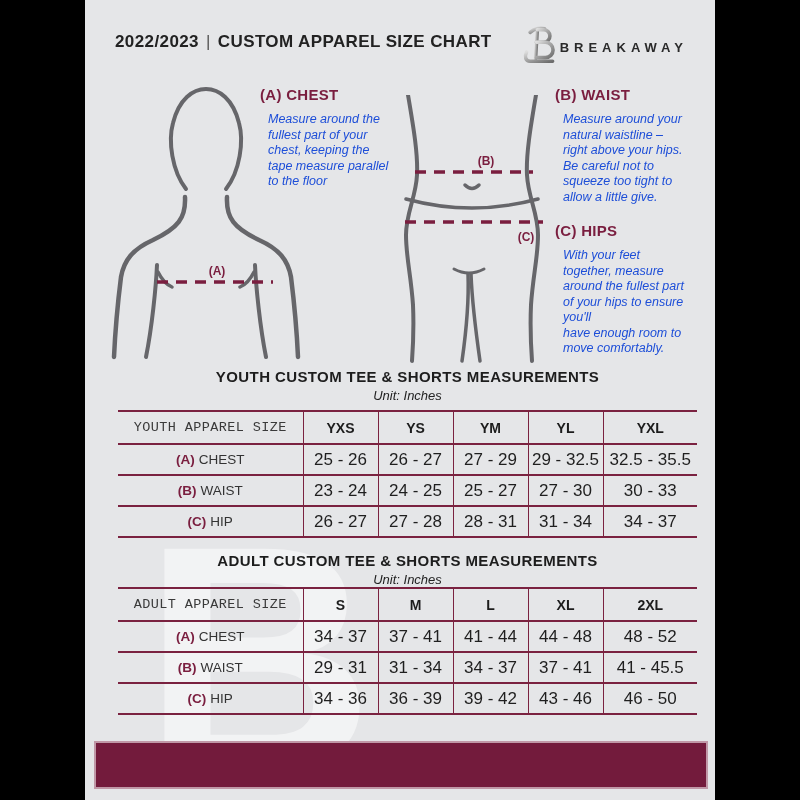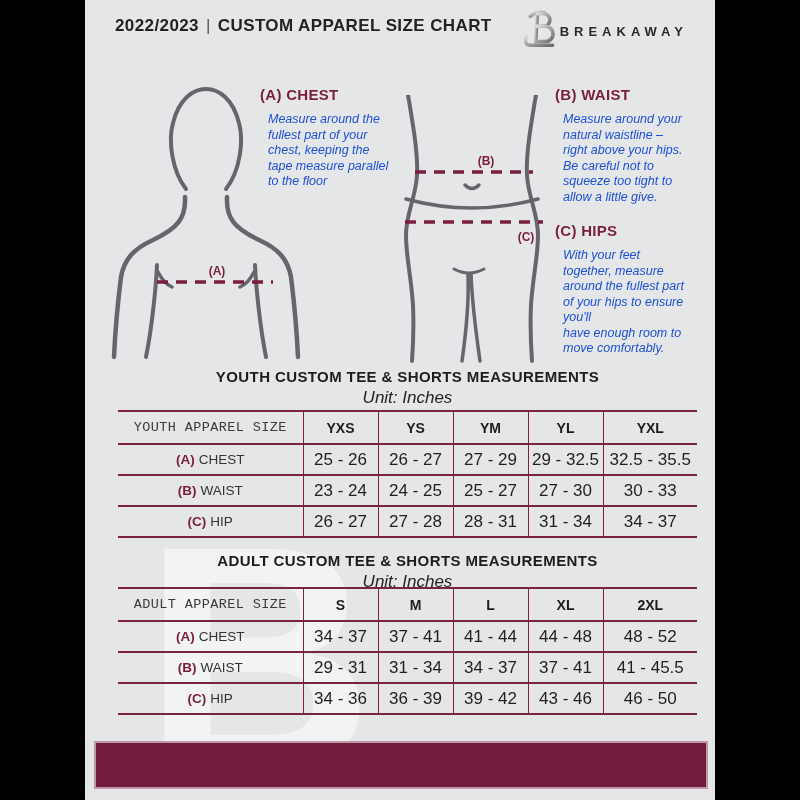--- a/index.html
+++ b/index.html
@@ -6,21 +6,21 @@
   body{
     width:800px;height:800px;background:#000;overflow:hidden;
     font-family:"Liberation Sans", sans-serif;
     -webkit-font-smoothing:antialiased;
   }
   .page{
     position:relative;width:630px;height:800px;margin-left:85px;
     background:#e5e6e8;overflow:hidden;
   }
   
-  .hdr{position:absolute;top:8px;left:0;width:630px;height:46px;}
+  .hdr{position:absolute;top:24px;left:0;width:630px;height:46px;}
   .hdr-title{
     position:absolute;left:30px;top:8px;
     font-size:17px;font-weight:bold;letter-spacing:.4px;color:#222;
     white-space:nowrap;
   }
   .hdr-title .sep{color:#555;font-weight:normal;padding:0 7px;}
   .brand{position:absolute;right:27px;top:0;display:flex;align-items:center;gap:2px;height:46px;}
   .brand-name{font-size:13px;font-weight:bold;letter-spacing:5px;color:#2a2a2a;}
   
   .instr{position:absolute;width:158px;z-index:1;}
@@ -36,21 +36,21 @@
   .instr-c{left:470px;top:222px;}
   
   .fig{position:absolute;z-index:0;}
   .fig-upper{left:25px;top:85px;}
   .fig-lower{left:300px;top:95px;}
   
   .sect{
     position:absolute;left:33px;width:579px;text-align:center;z-index:1;
   }
   .sect .t{font-size:15px;font-weight:bold;letter-spacing:.4px;color:#1d1d1d;}
-  .sect .u{font-size:17px;font-style:italic;color:#222;margin-top:3px;}
+  .sect .u{font-size:13px;font-style:italic;color:#222;margin-top:3px;}
   .sect-youth{top:368px;}
   .sect-adult{top:552px;}
   
   table.size{
     position:absolute;left:33px;width:579px;z-index:1;
     border-collapse:collapse;table-layout:fixed;background:transparent;
   }
   .tbl-youth{top:410px;}
   .tbl-adult{top:587px;}
   table.size th,table.size td{

